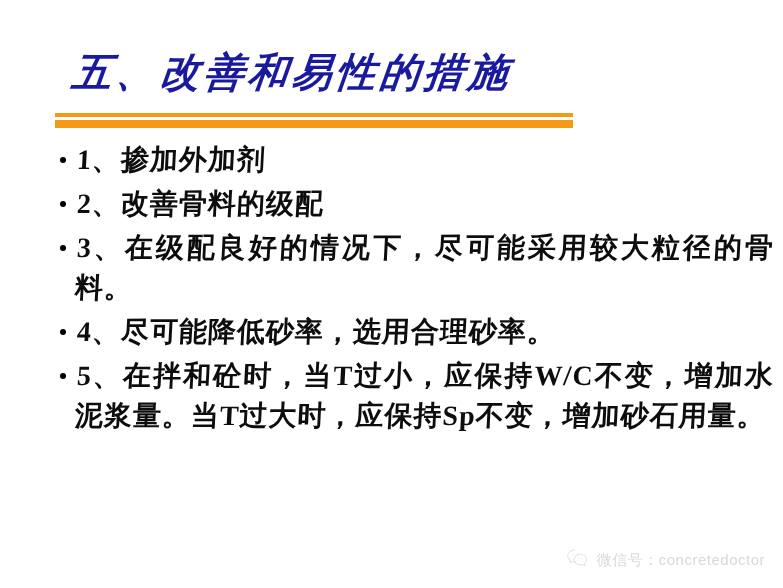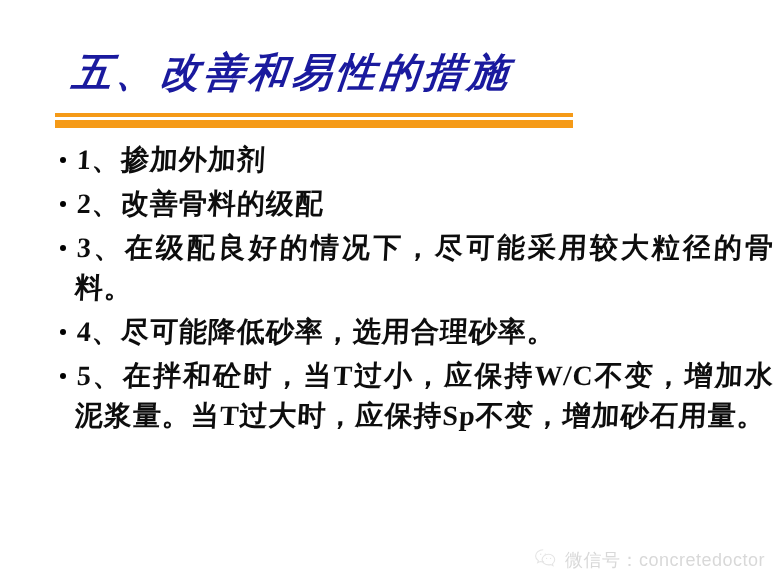--- a/index.html
+++ b/index.html
@@ -139,21 +139,21 @@
     gap: 7px;
     opacity: 0.55;
   }
   #wechat-icon {
     width: 24px;
     height: 20px;
     flex: 0 0 auto;
   }
   #watermark-text {
     font-family: "Liberation Sans", "DejaVu Sans", sans-serif;
-    font-size: 18px;
+    font-size: 15px;
     color: #b9b9b9;
     letter-spacing: 0.5px;
     white-space: nowrap;
   }
 </style>
 </head>
 <body>
 
 <div id="slide">
 

